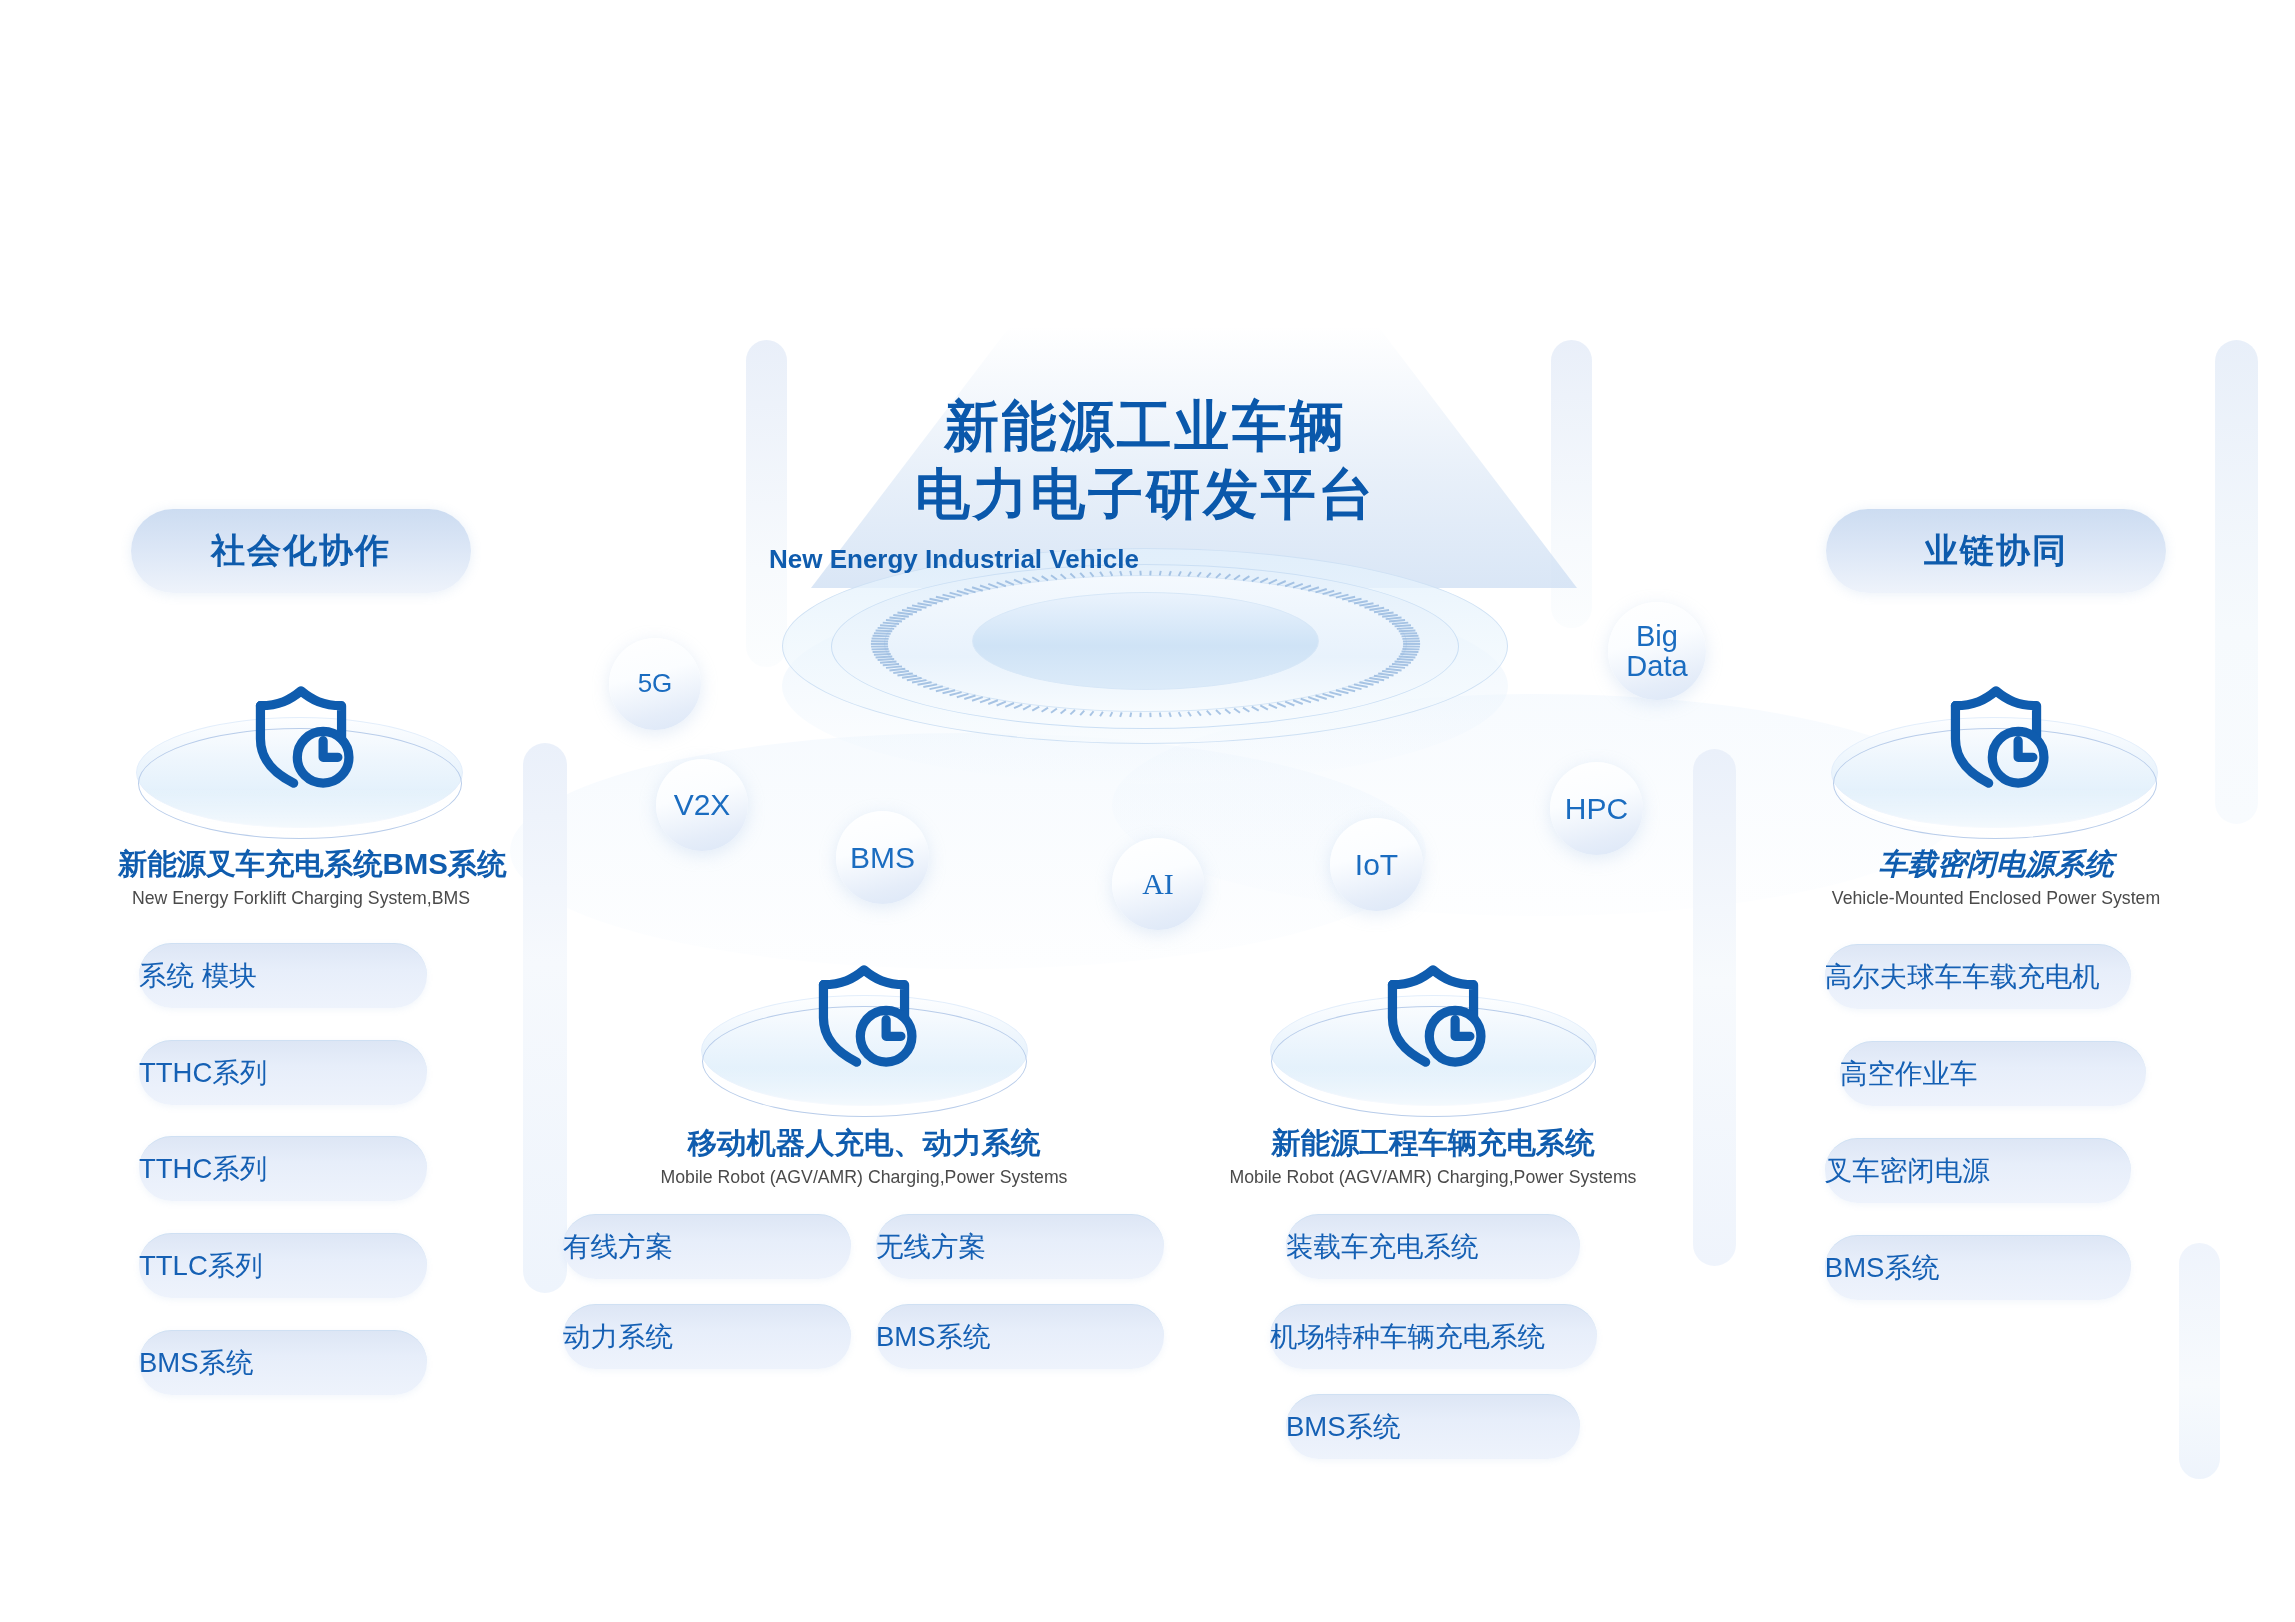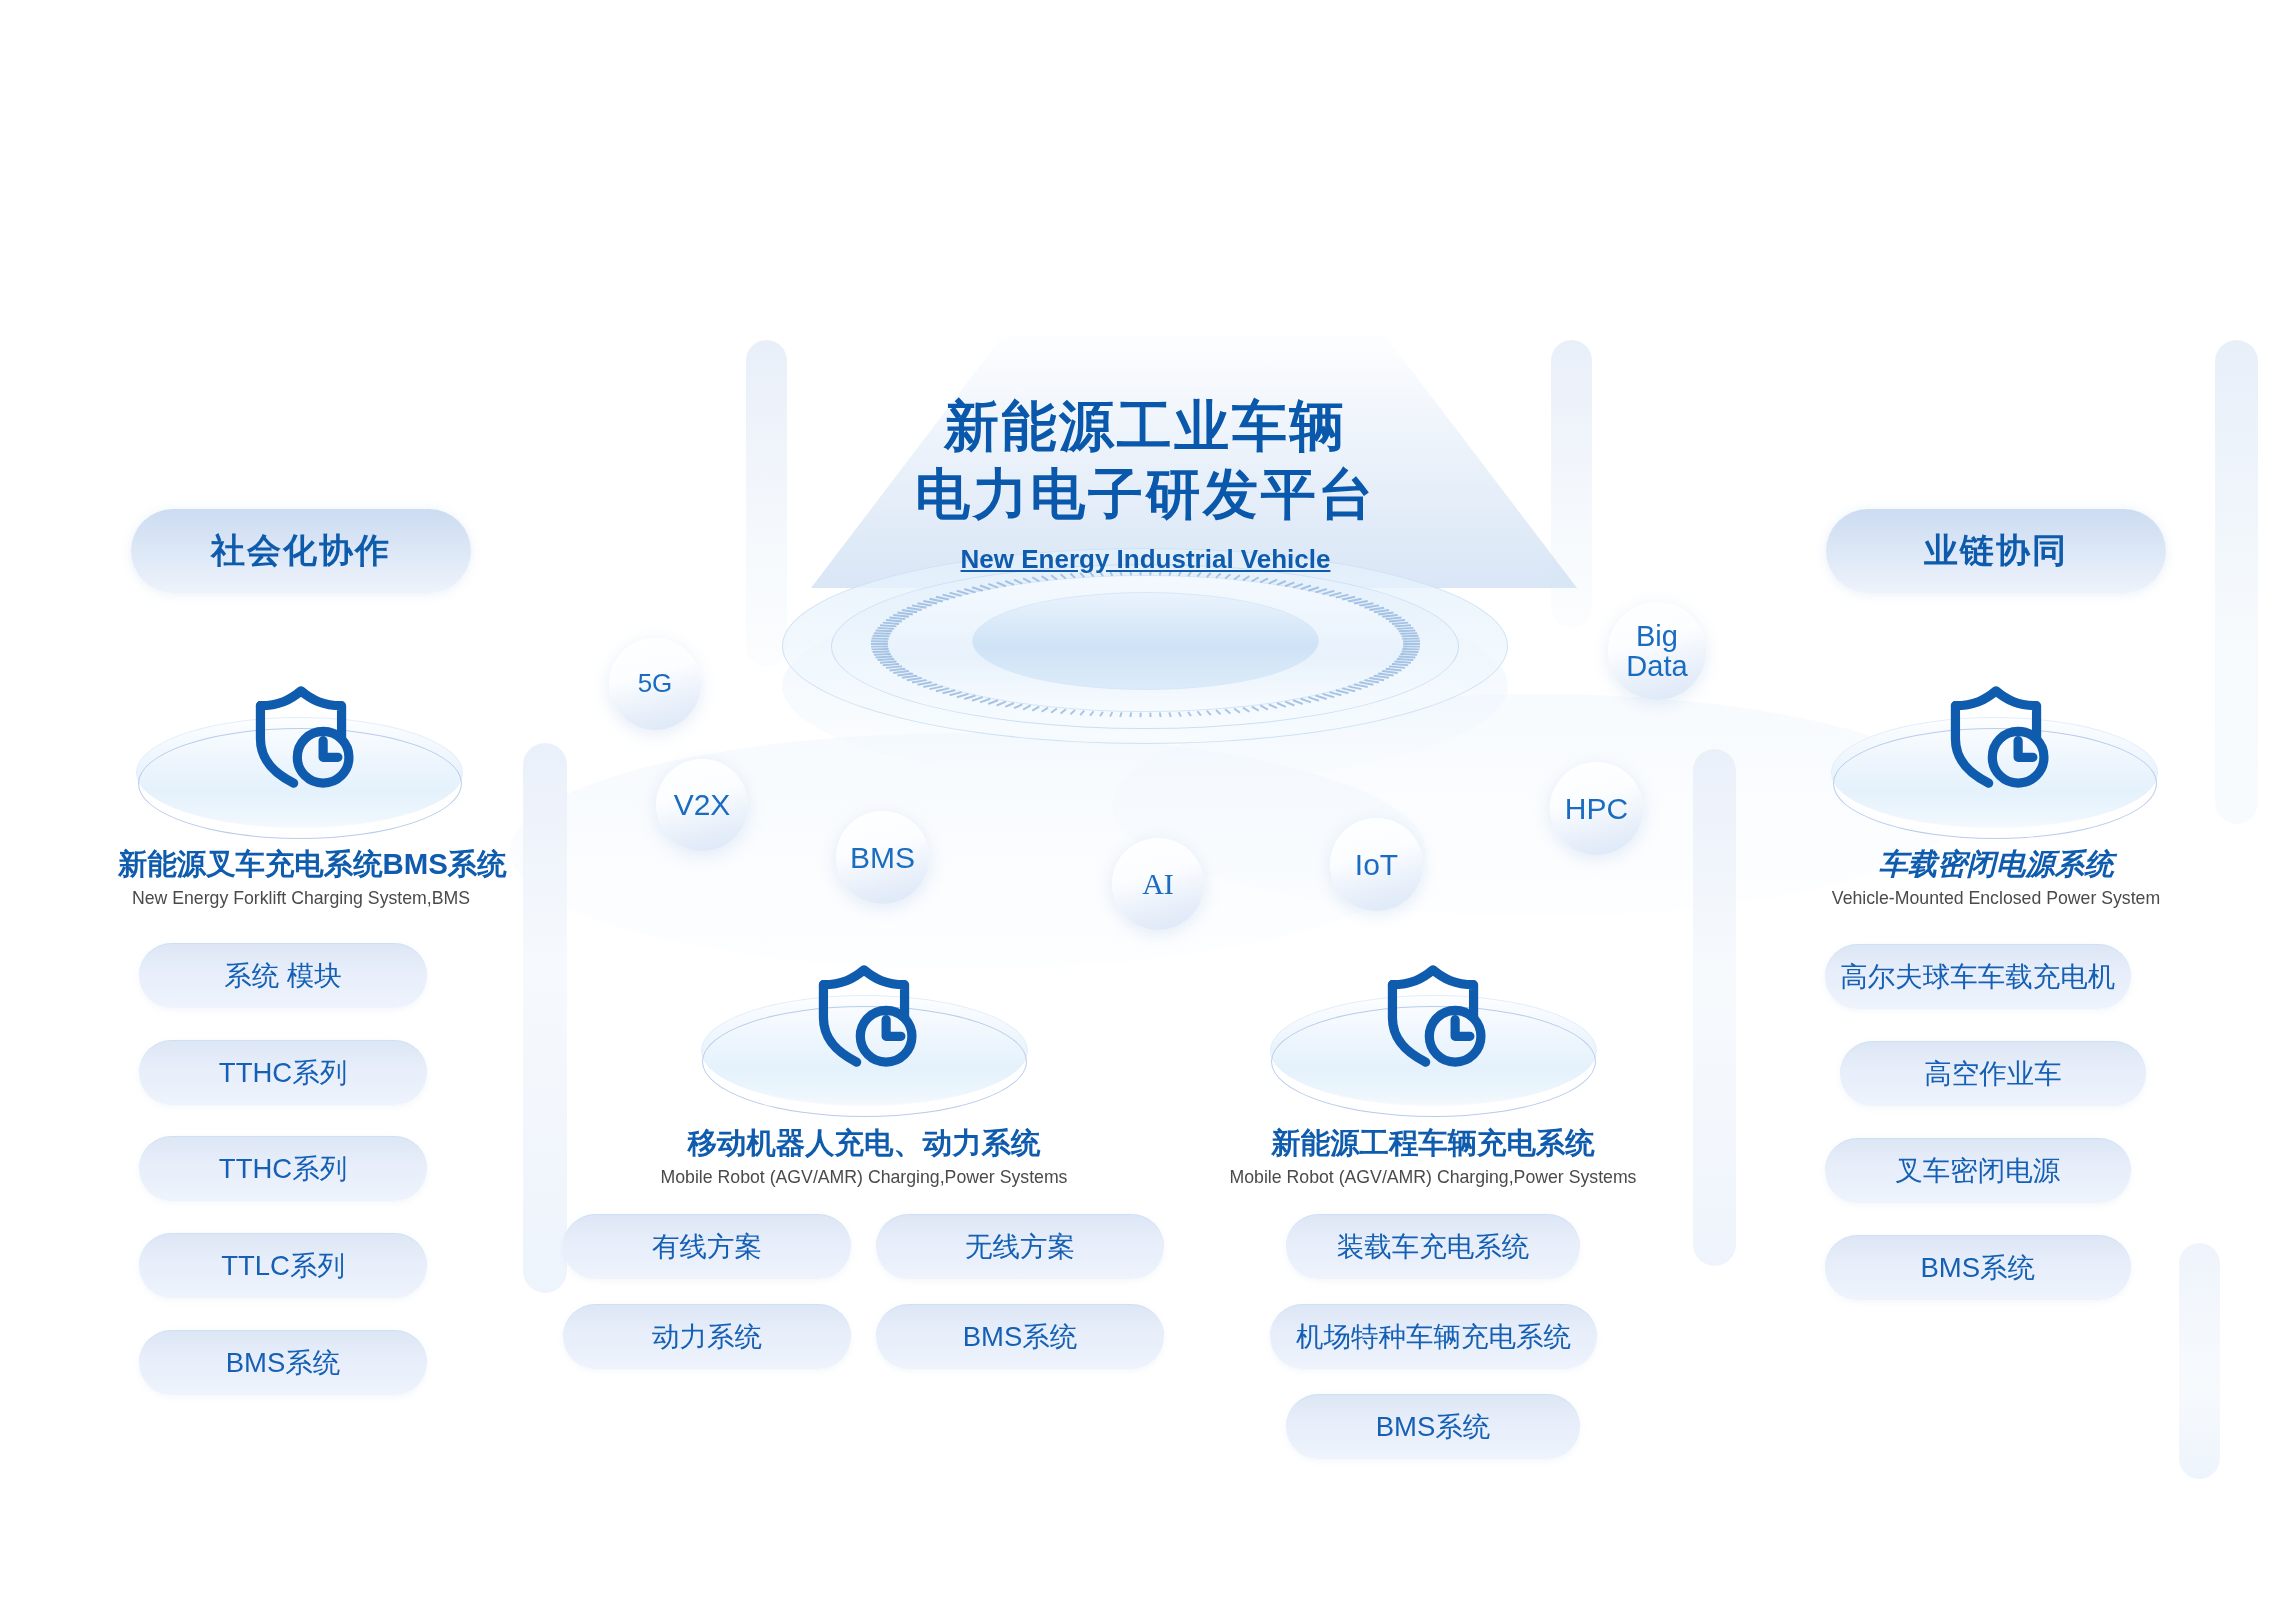--- a/index.html
+++ b/index.html
@@ -57,21 +57,21 @@
     position:absolute; text-align:center; width:100%;
     color:#0f5cae; font-weight:bold; white-space:nowrap;
   }
   .g-sub {
     position:absolute; text-align:center; width:100%;
     color:#4a4a4a; white-space:nowrap;
   }
 
   .tag {
     position:absolute;
-    display:flex; align-items:center; justify-content:center;
+    display:flex; align-items:center; justify-content:flex-start;
     border-radius:654px;
     background: linear-gradient(180deg, #dde6f5 0%, #e7eefa 40%, #eef3fc 100%);
     border-top:1px solid #cfe0f3;
     color:#1560b4;
     box-shadow: 0 2px 6.5px rgba(150,180,220,.12);
     white-space:nowrap;
   }
 
   
   .cp { position:absolute; border-radius:50%; }
@@ -97,22 +97,22 @@
     border:0.7px solid #d7e7f7;
   }
   .tickring { position:absolute; left:0; top:0; }
 
   .cp-title {
     position:absolute; text-align:center; width:100%;
     color:#0a58ab; font-weight:bold; white-space:nowrap;
     text-shadow: 0 0 1.3px rgba(255,255,255,.6);
   }
   .cp-sub {
-    position:absolute; text-align:center; width:100%;
-    color:#0f5cae; font-weight:bold; white-space:nowrap;text-decoration:underline;
+    position:absolute; text-align:left; width:100%;
+    color:#0f5cae; font-weight:bold; white-space:nowrap;
   }
 
   
   .bubble {
     position:absolute; border-radius:50%;
     display:flex; align-items:center; justify-content:center;
     text-align:center; line-height:1.05;
     color:#1a6cc0;
     background: linear-gradient(165deg, #ffffff 0%, #fbfdff 40%, #e5edf9 78%, #dce7f7 100%);
     box-shadow: 0 3.9px 17px rgba(160,190,225,.28);

